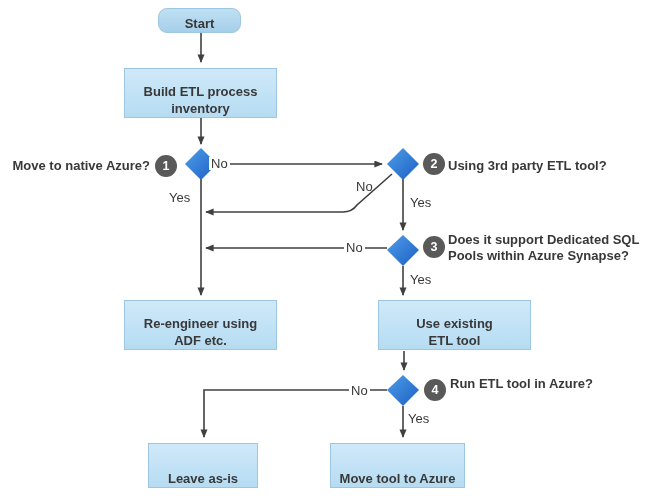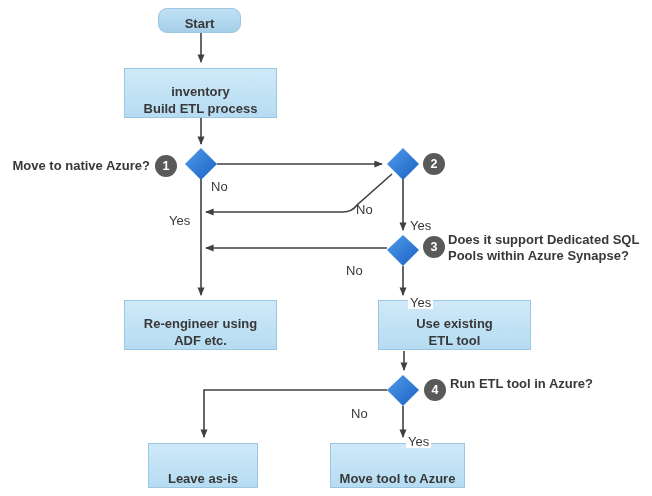--- a/index.html
+++ b/index.html
@@ -33,21 +33,21 @@
     font-size:12.5px; font-weight:bold; display:flex; align-items:center; justify-content:center;
   }
   .question{
     position:absolute; font-weight:bold; font-size:13px; line-height:16px; color:var(--text);
     white-space:nowrap;
   }
   .question.right-align{text-align:right;}
   .question .qline{display:block;}
   .edge-label{
     position:absolute; font-size:13px; color:var(--text); line-height:13px;
-    background:var(--bg); padding:0 2px; white-space:nowrap;margin-top:23px;
+    background:var(--bg); padding:0 2px; white-space:nowrap;
   }
   svg .wire{stroke:var(--line); stroke-width:1.6; fill:none;}
   svg .arrowhead{fill:var(--line);}
 </style>
 </head>
 <body>
 
 <div class="canvas">
 
   <svg class="layer" width="652" height="496" viewBox="0 0 652 496">
@@ -78,22 +78,22 @@
     <polygon points="403,235 419,250 403,266 387,250" fill="url(#diamondGrad)"></polygon>
     <polygon points="403,375 419,390 403,406 387,390" fill="url(#diamondGrad)"></polygon>
   </svg>
 
   <div class="node start" style="left:158px; top:8px; width:83px; height:25px;">
     <span>Start</span>
   </div>
 
   <div class="node" style="left:124px; top:68px; width:153px; height:50px;">
     <span class="lines">
+      <span>Build ETL process</span>
       <span>inventory</span>
-      <span>Build ETL process</span>
     </span>
   </div>
 
   <div class="node" style="left:124px; top:300px; width:153px; height:50px;">
     <span class="lines">
       <span>Re-engineer using</span>
       <span>ADF etc.</span>
     </span>
   </div>
 
@@ -119,20 +119,21 @@
     <span>2</span>
   </div>
   <div class="badge" style="left:423px; top:236px;">
     <span>3</span>
   </div>
   <div class="badge" style="left:424px; top:379px;">
     <span>4</span>
   </div>
 
   <div class="question right-align" style="left:2px; top:158px; width:148px;">Move to native Azure?</div>
+  <div class="question" style="left:448px; top:158px;">Using 3rd party ETL tool?</div>
   <div class="question" style="left:448px; top:232px;">
     <span class="qline">Does it support Dedicated SQL</span>
     <span class="qline">Pools within Azure Synapse?</span>
   </div>
   <div class="question" style="left:450px; top:376px;">Run ETL tool in Azure?</div>
 
   <div class="edge-label" style="left:209px; top:157px;">No</div>
   <div class="edge-label" style="left:167px; top:191px;">Yes</div>
   <div class="edge-label" style="left:354px; top:180px; background:transparent;">No</div>
   <div class="edge-label" style="left:408px; top:196px;">Yes</div>

